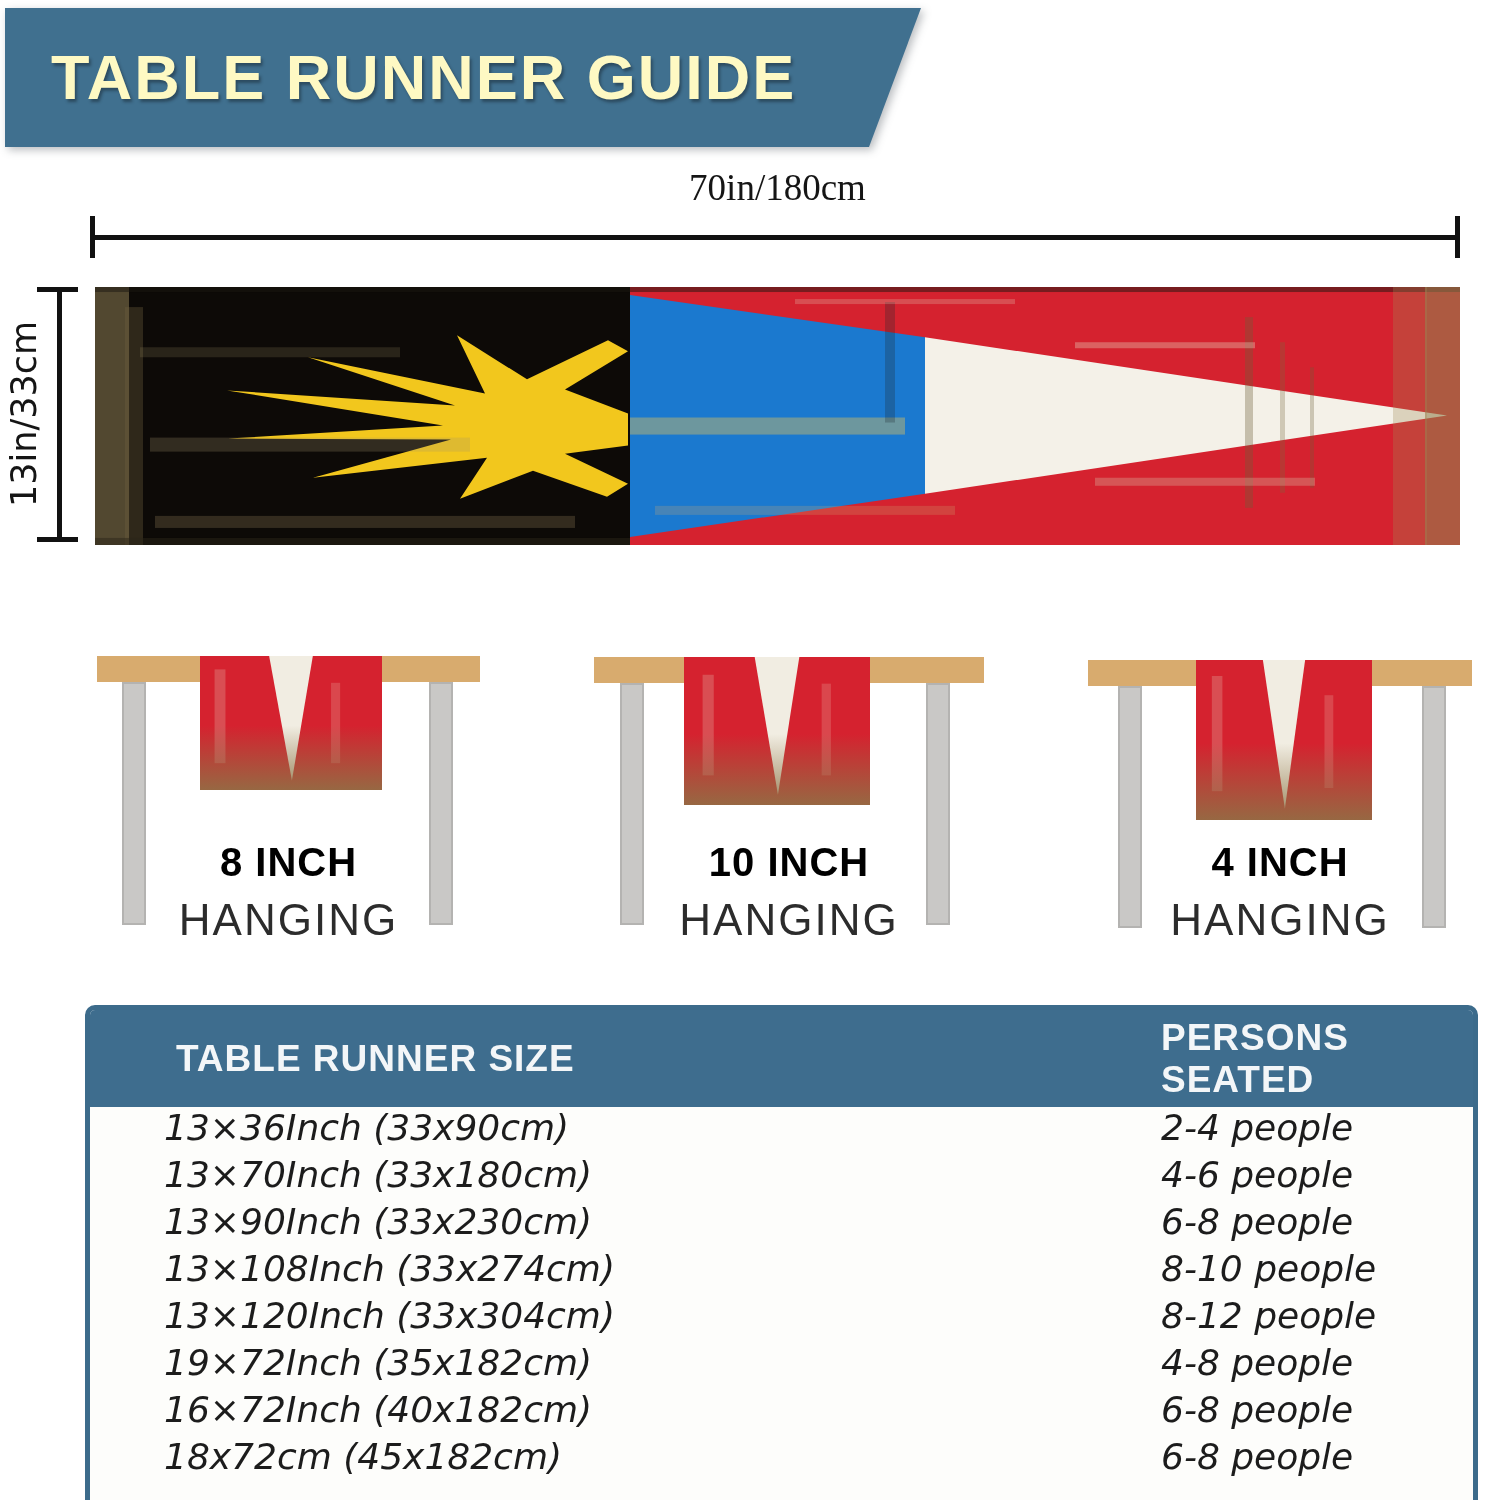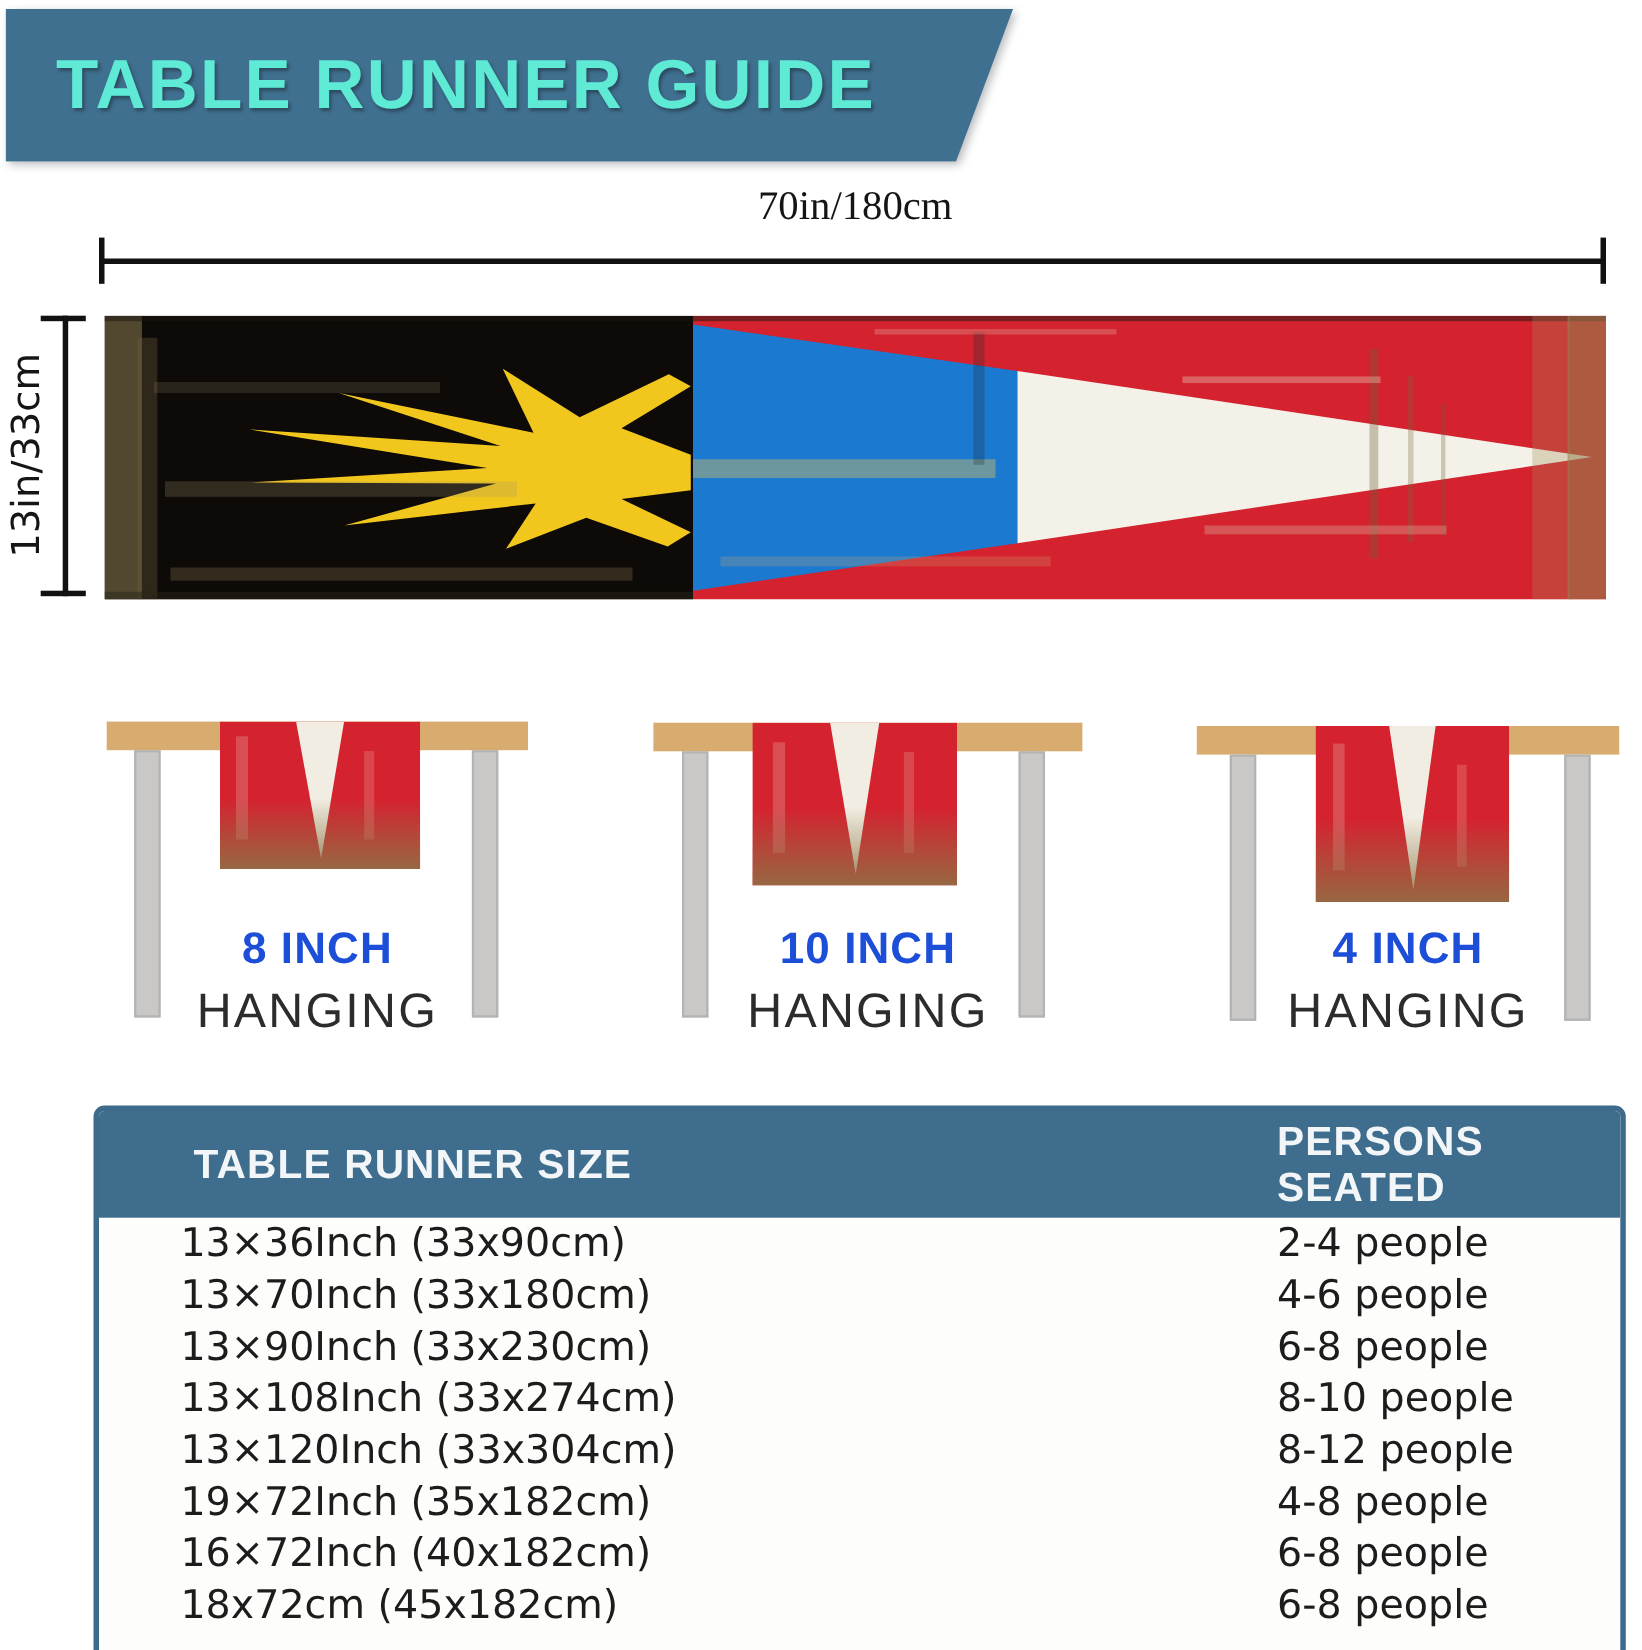--- a/index.html
+++ b/index.html
@@ -4,21 +4,21 @@
 <style>
   html,body{margin:0;padding:0;background:#fff;}
   #canvas{position:relative;width:1493px;height:1500px;background:#ffffff;overflow:hidden;
           font-family:"Liberation Sans",sans-serif;}
 
   
   .banner-wrap{position:absolute;left:5px;top:8px;filter:drop-shadow(3px 3px 4px rgba(40,50,60,.32));}
   .banner{width:916px;height:139px;background:#40708f;
           clip-path:polygon(0 0,100% 0,calc(100% - 52px) 100%,0 100%);}
   .banner-title{line-height:139px;padding-left:46px;font-size:63px;font-weight:bold;
-          color:#5eead4;letter-spacing:2px;text-shadow:2px 3px 3px rgba(20,30,40,.45);
+          color:#fef9c3;letter-spacing:2px;text-shadow:2px 3px 3px rgba(20,30,40,.45);
           white-space:nowrap;}
 
   
   .dim{position:absolute;background:#111;}
   .hdim-line{left:90px;top:235px;width:1370px;height:5px;}
   .hdim-tick-l{left:90px;top:216px;width:5px;height:42px;}
   .hdim-tick-r{left:1455px;top:216px;width:5px;height:42px;}
   .hdim-label{position:absolute;left:95px;top:166px;width:1365px;text-align:center;
           font-family:Liberation Serif, serif;font-size:37px;color:#151515;}
   .vdim-line{left:57px;top:287px;width:5px;height:255px;}
@@ -28,33 +28,33 @@
           transform:rotate(-90deg);font-family:"DejaVu Sans",sans-serif;font-size:35px;color:#151515;}
 
   
   .flag-svg{position:absolute;left:95px;top:287px;width:1365px;height:258px;}
 
   
   .tabletop{position:absolute;height:26px;background:#d8ab6e;}
   .leg{position:absolute;width:24px;background:#c9c8c6;border:2px solid #b4b3b1;box-sizing:border-box;}
   .runner-end{position:absolute;}
   .fig-label{position:absolute;text-align:center;}
-  .fig-size{font-size:40px;font-weight:bold;color:#1d4ed8;letter-spacing:1px;line-height:44px;}
+  .fig-size{font-size:40px;font-weight:bold;color:#000000;letter-spacing:1px;line-height:44px;}
   .fig-hang{font-size:44px;color:#2c2c2c;letter-spacing:2px;line-height:48px;margin-top:12px;}
 
   
   .sizes{position:absolute;left:85px;top:1005px;width:1393px;height:618px;box-sizing:border-box;
          border:5px solid #3c6b8b;border-radius:10px;background:#fdfdfb;overflow:hidden;}
   .sizes-header{height:97px;background:#3e6d8e;display:flex;align-items:center;
          color:#f3f6f8;font-weight:bold;font-size:37px;letter-spacing:1px;}
   .h-size{flex:0 0 1071px;box-sizing:border-box;padding-left:86px;}
   .h-persons{flex:1;}
   .sizes-body{display:flex;flex-direction:column;height:376px;
          font-family:"DejaVu Sans",sans-serif;font-size:36px;color:#1c1c1c;}
-  .srow{flex:1;display:flex;align-items:center;}
+  .srow{flex:1;display:flex;font-style:italic;}
   .c-size{flex:0 0 1071px;box-sizing:border-box;padding-left:74px;white-space:nowrap;}
   .c-persons{flex:1;white-space:nowrap;}
 </style>
 </head>
 <body>
 
 <div id="canvas">
 
   <div class="banner-wrap">
     <div class="banner">

